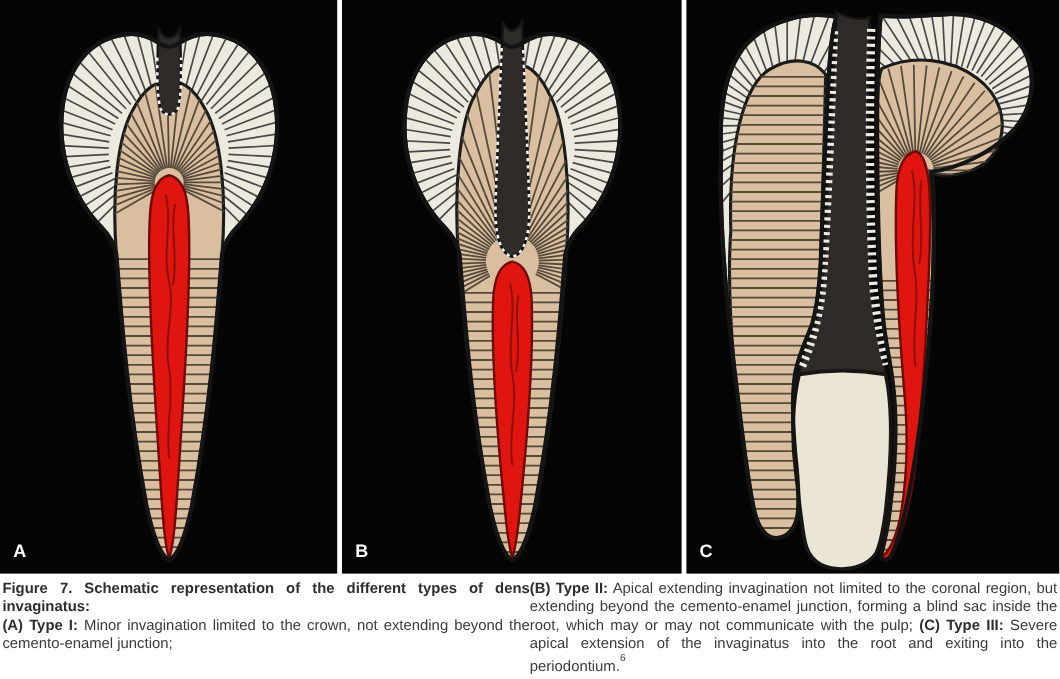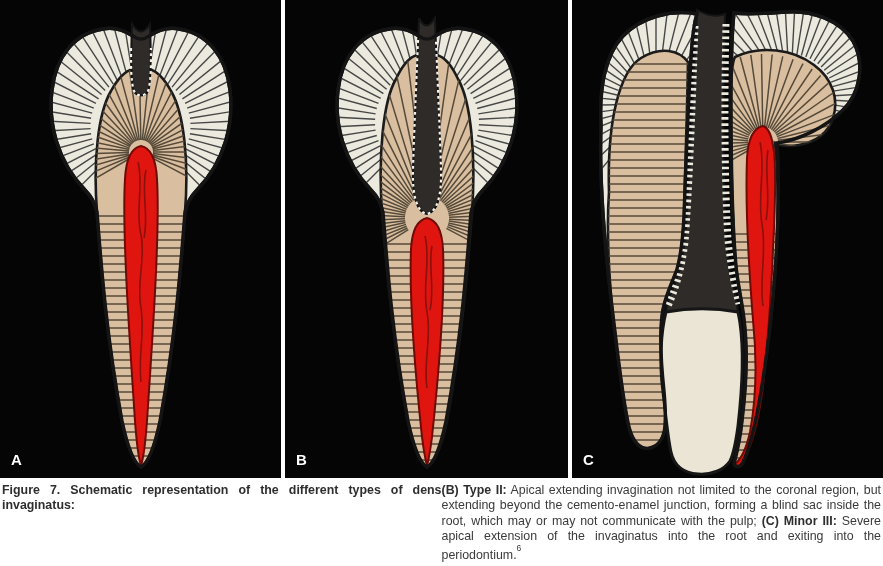--- a/index.html
+++ b/index.html
@@ -147,19 +147,20 @@
         <path class="restroke" d="M125 14 C100 9 69 17 51 36 C33 55 27 89 29 125 C27 179 33 249 40 307 C46 357 51 403 57 427 C61 443 69 450 78 448 C87 446 92 437 93 426 C94 413 93 403 92 391 C89 363 87 331 91 309 C95 291 101 281 105 269 C109 255 111 236 112 216 C114 161 117 80 120 45 C121 32 123 20 125 14 Z"></path>
         <path class="restroke" d="M162 13 C178 15 196 13 214 12 C240 10 268 20 281 41 C293 63 289 93 270 111 C253 127 228 140 205 143 C209 201 204 281 195 351 C189 396 181 441 171 462 C169 467 164 468 162 464 C164 456 168 441 170 421 C174 389 176 351 172 319 C170 301 166 286 164 266 C160 221 159 161 159 101 C159 61 160 31 162 13 Z"></path>
       </svg>
       <span class="panel-label">C</span>
     </div>
   </div>
 
   <div class="caption">
     <div class="col">
       <p><strong>Figure 7. Schematic representation of the different types of dens invaginatus:</strong></p>
+      <p><strong>(A) Type I:</strong> <span>Minor invagination limited to the crown, not extending beyond the cemento-enamel junction;</span></p>
     </div>
     <div class="col">
       <p><strong>(B) Type II:</strong> <span>Apical extending invagination not limited to the coronal region, but extending beyond the cemento-enamel junction, forming a blind sac inside the root, which may or may not communicate with the pulp;</span>
-      <strong>(C) Minor III:</strong> <span>Severe apical extension of the invaginatus into the root and exiting into the periodontium.</span><sup>6</sup></p>
+      <strong>(C) Type III:</strong> <span>Severe apical extension of the invaginatus into the root and exiting into the periodontium.</span><sup>6</sup></p>
     </div>
   </div>
 </div>
 
 </body></html>

